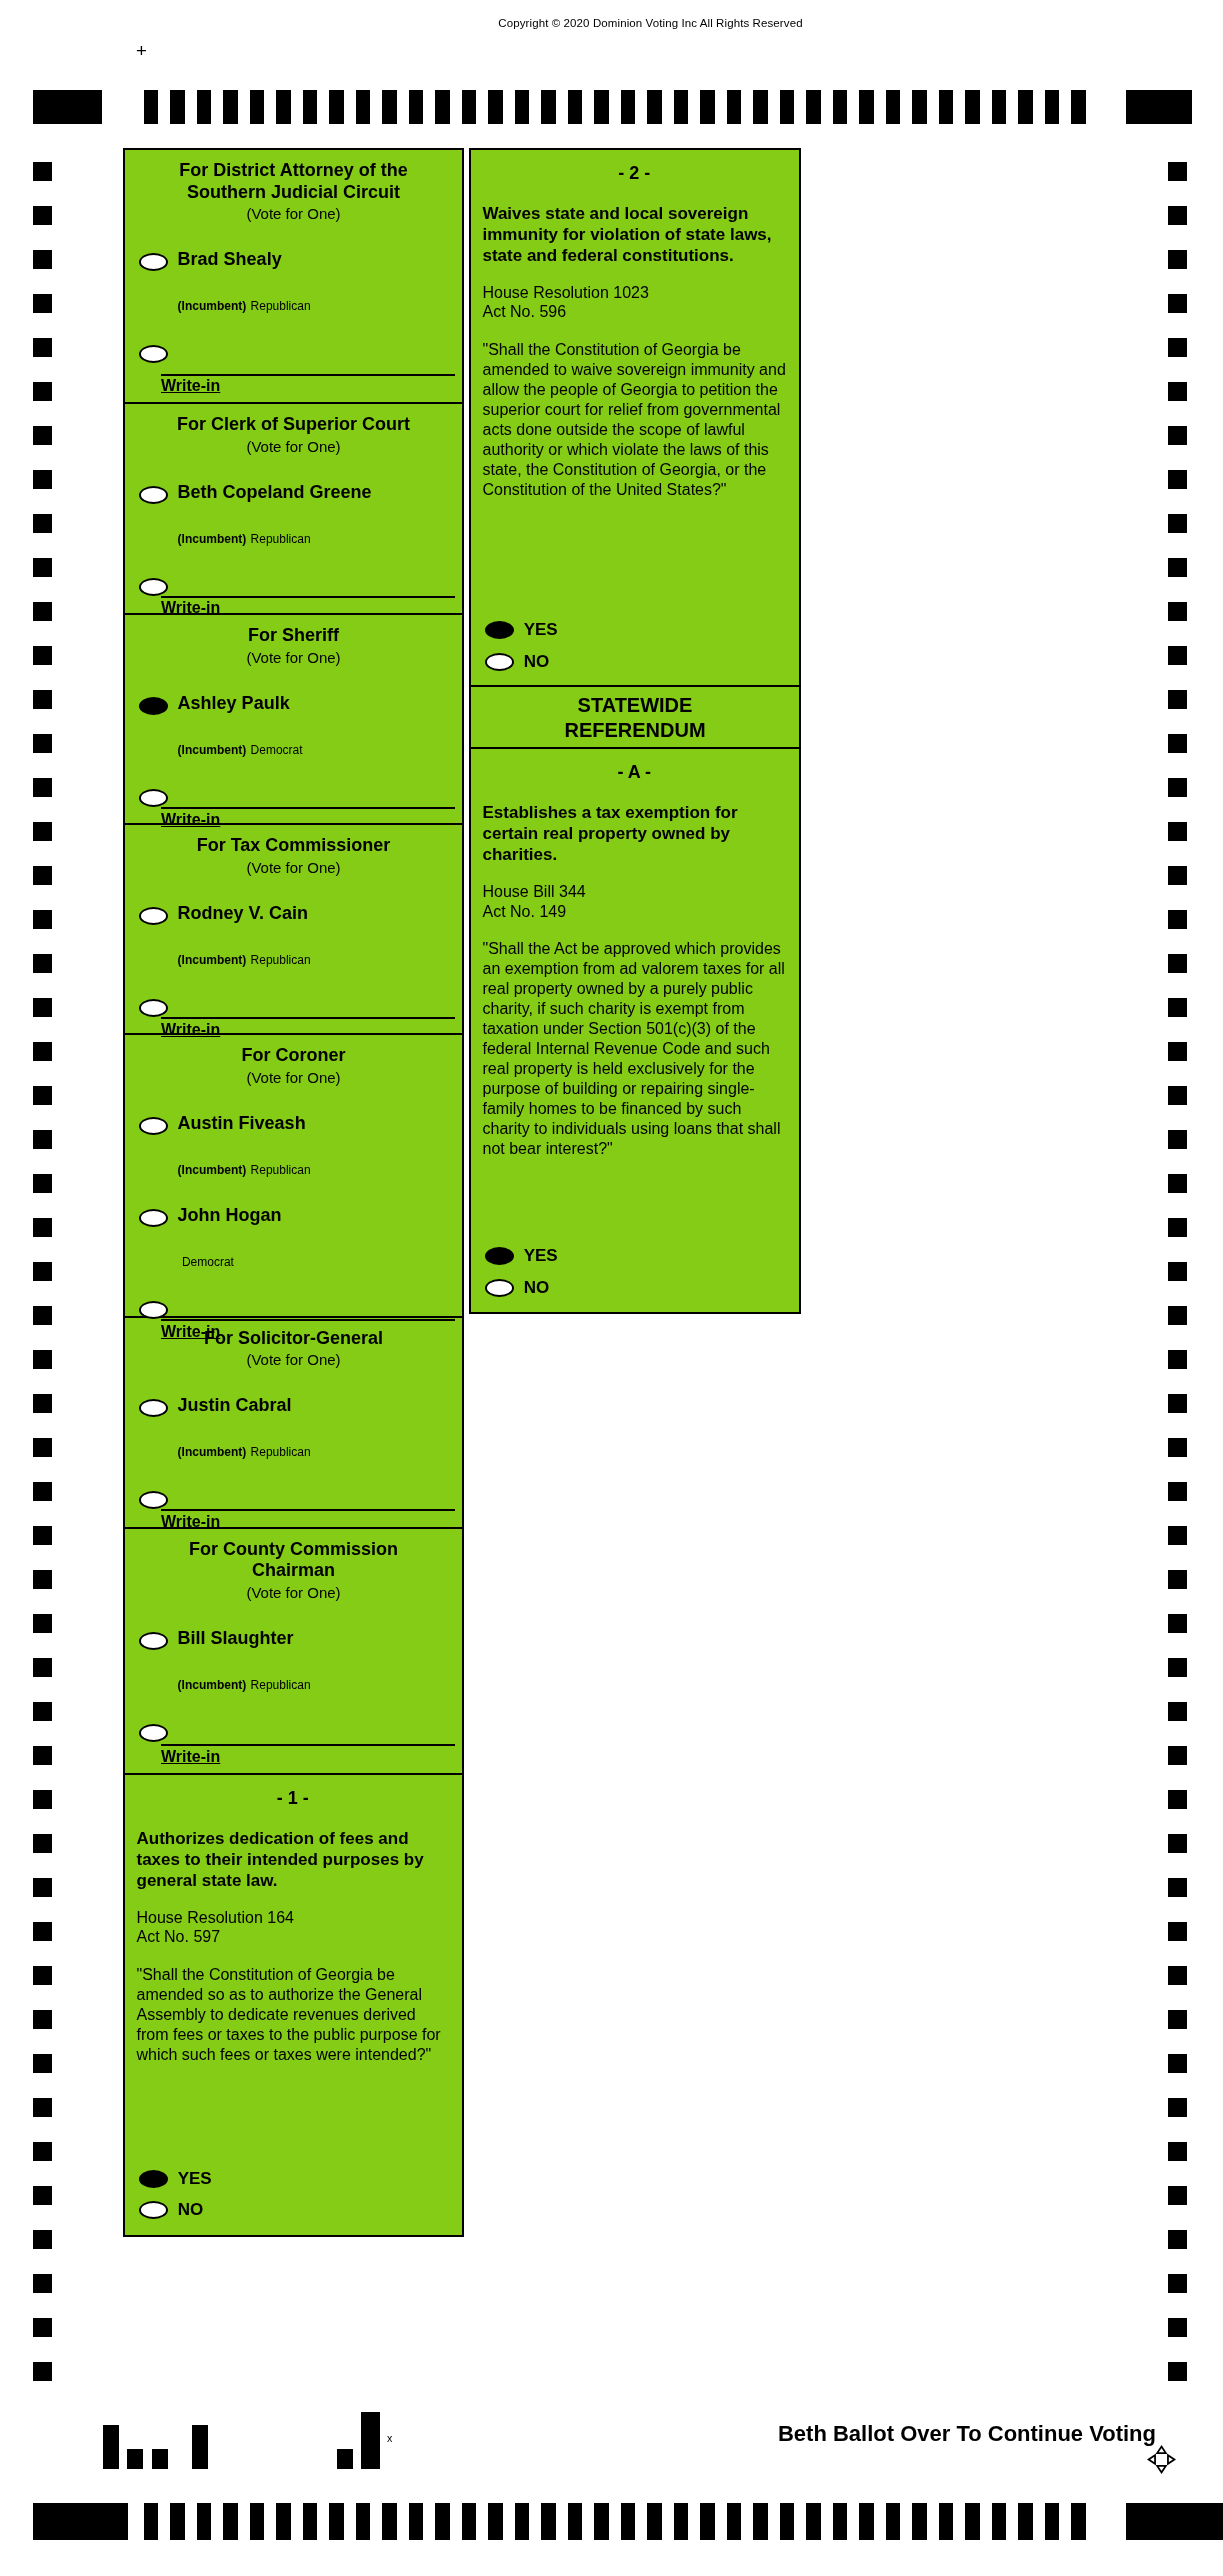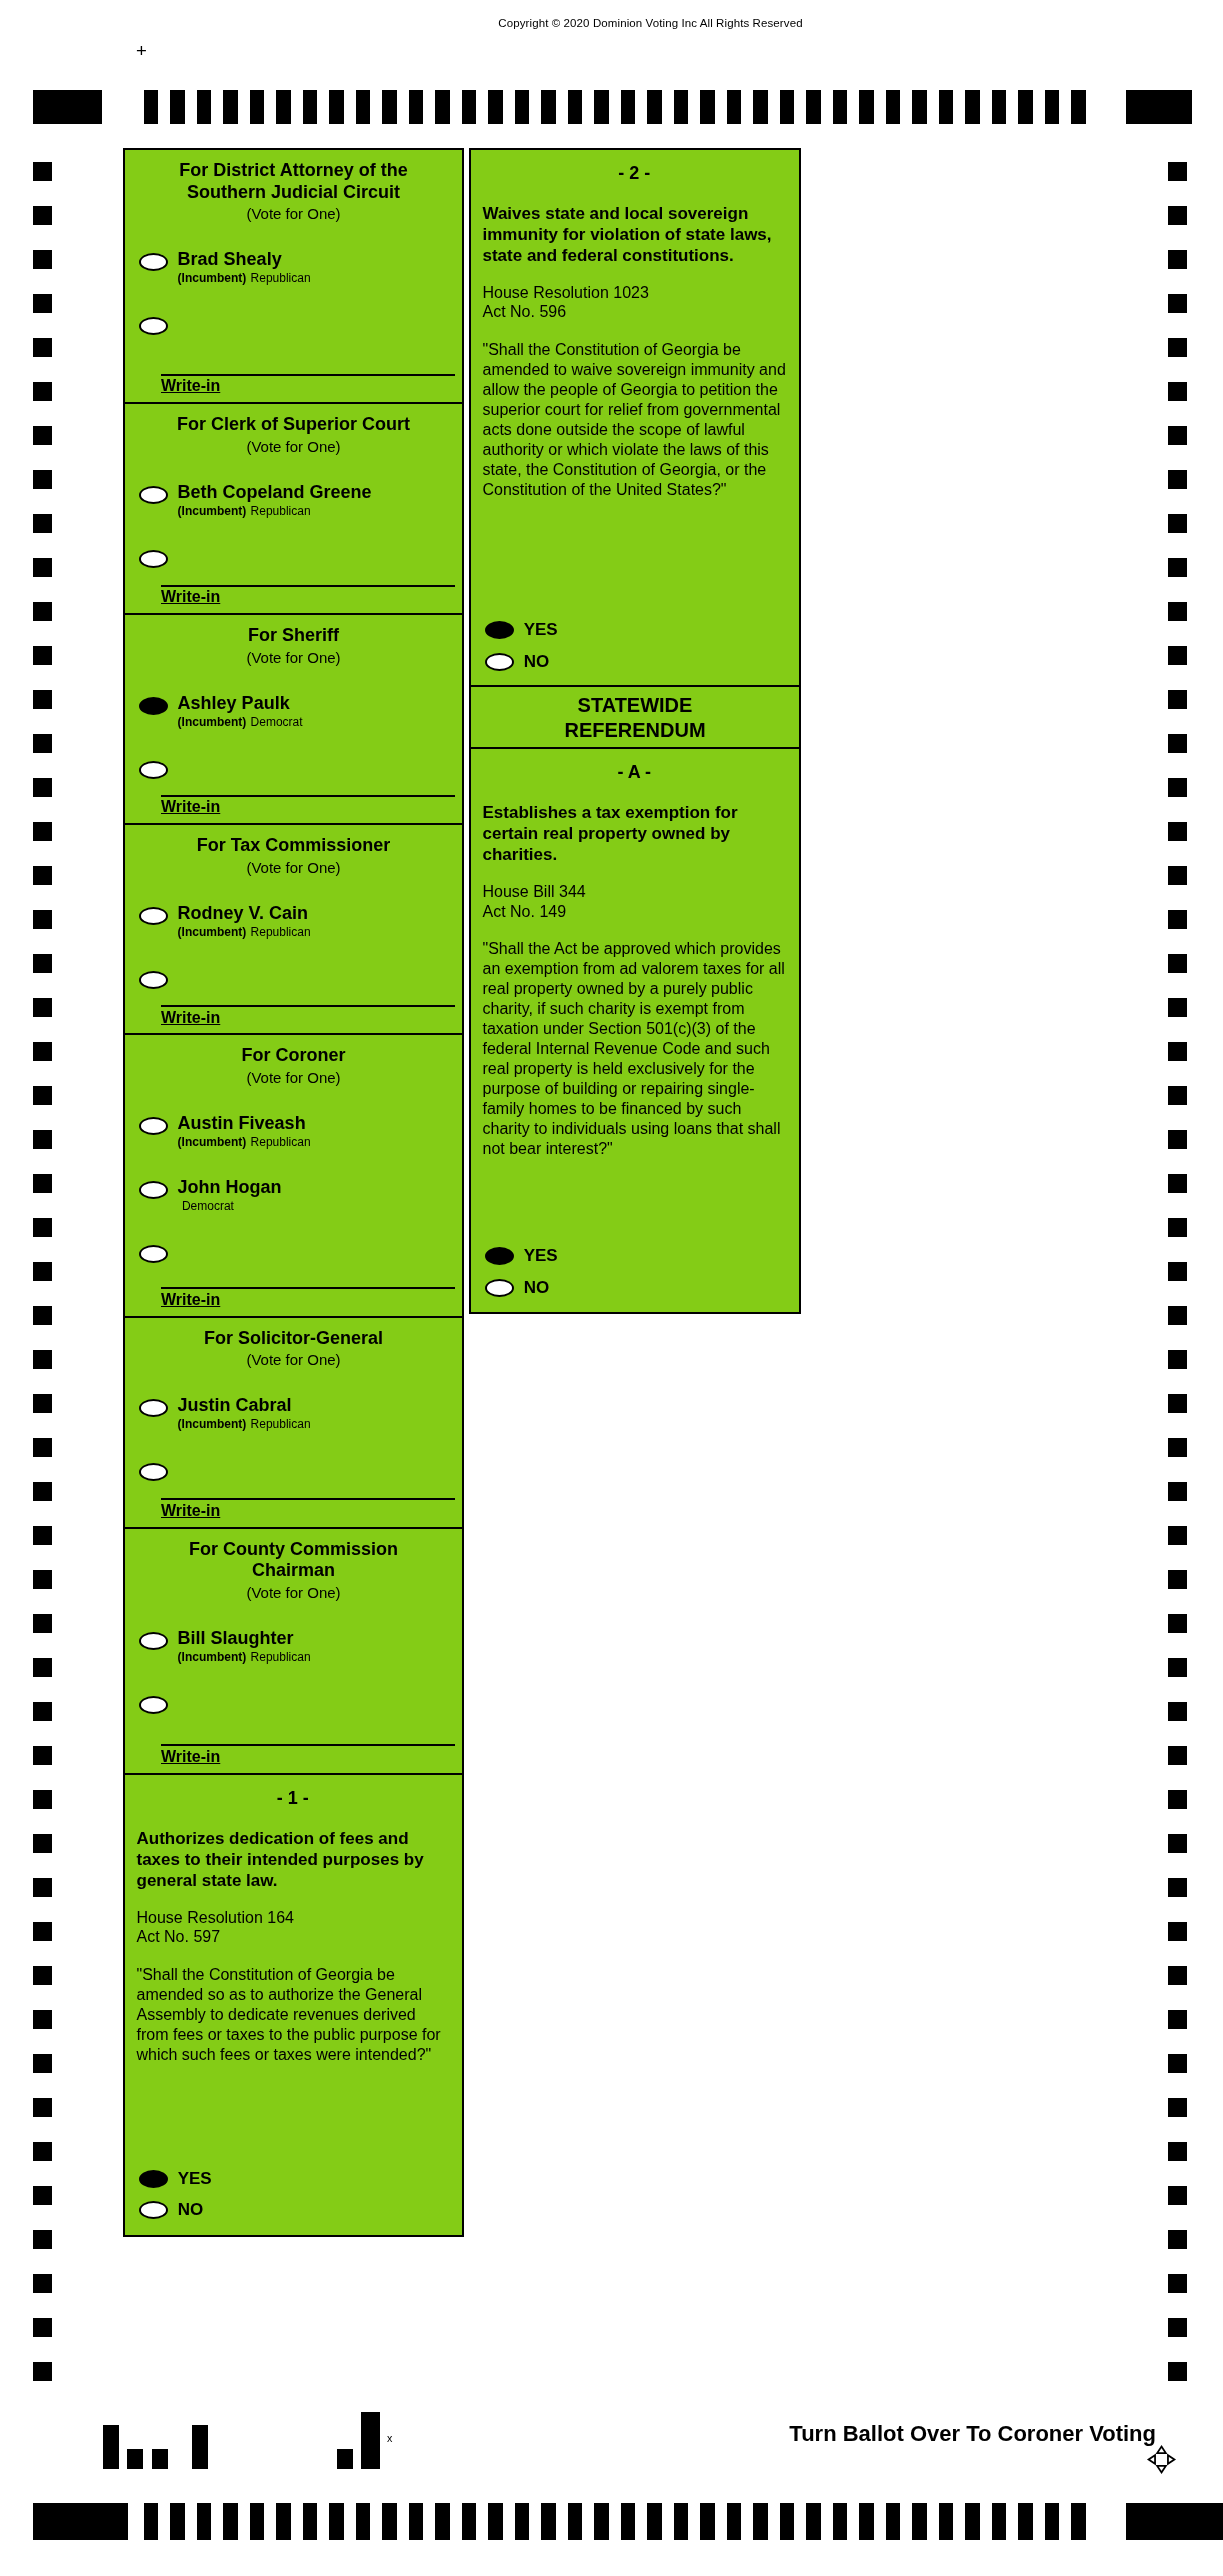--- a/index.html
+++ b/index.html
@@ -34,21 +34,21 @@
 
   
   .contest { display:flex; flex-direction:column; }
   .c-title { margin-top:10px; text-align:center; font-weight:700; font-size:18px; line-height:21.5px; }
   .c-instr { margin-top:2.1px; text-align:center; font-size:15px; line-height:18px; }
   .cand { display:flex; align-items:flex-start; margin:26px 0 0 14.3px; }
   .cand .oval { margin-top:4.3px; }
   .oval { flex:0 0 auto; display:inline-block; width:29px; height:18px; border:2.9px solid #000;
           border-radius:50%; background:#fff; }
   .oval.filled { background:#000; }
-  .cand-text { margin-left:9.3px; display:flex; flex-direction:column; }
+  .cand-text { margin-left:9.3px; display:flex; flex-direction:column;gap:28px; }
   .cand-name { font-weight:700; font-size:18px; line-height:21px; }
   .cand-party { font-size:12px; line-height:17px; }
   .cand-party b { margin-right:4.3px; }
   .writein { margin-top:auto; padding-bottom:7.2px; }
   .wi-line { border-top:2.1px solid #000; margin-left:36px; margin-right:7.2px; }
   .wi-label { margin-left:36px; margin-top:1.4px; font-weight:700; font-size:16px; line-height:18.6px;text-decoration:underline; }
 
   
   .header-box { display:flex; flex-direction:column; justify-content:center; text-align:center;
     font-weight:700; font-size:20px; line-height:25px; }
@@ -311,21 +311,21 @@
   <div class="barcode">
     <div class="bc" style="left:0;height:44px;"></div>
     <div class="bc" style="left:24px;height:20px;"></div>
     <div class="bc" style="left:49px;height:20px;"></div>
     <div class="bc" style="left:89px;height:44px;"></div>
     <div class="bc" style="left:234px;height:20px;"></div>
     <div class="bc" style="left:258px;width:18.6px;height:57px;"></div>
     <span class="bc-sup" style="left:284px;top:20px;">x</span>
   </div>
 
-  <div class="turn-over">Turn Ballot Over To Coroner Voting</div>
+  <div class="turn-over">Beth Ballot Over To Continue Voting</div>
 
   <div class="reg-mark">
     <svg width="33" height="33" viewBox="0 0 46 46">
       <path d="M23 5 L29 14 H17 Z M23 41 L29 32 H17 Z M5 23 L14 17 V29 Z M41 23 L32 17 V29 Z" fill="none" stroke="#000" stroke-width="2.5" stroke-linejoin="miter"></path>
     </svg>
   </div>
 
   <div class="band band-bottom">
     <div class="blk" style="left:33px;width:95px;"></div>
     <div class="band-bars"></div>

